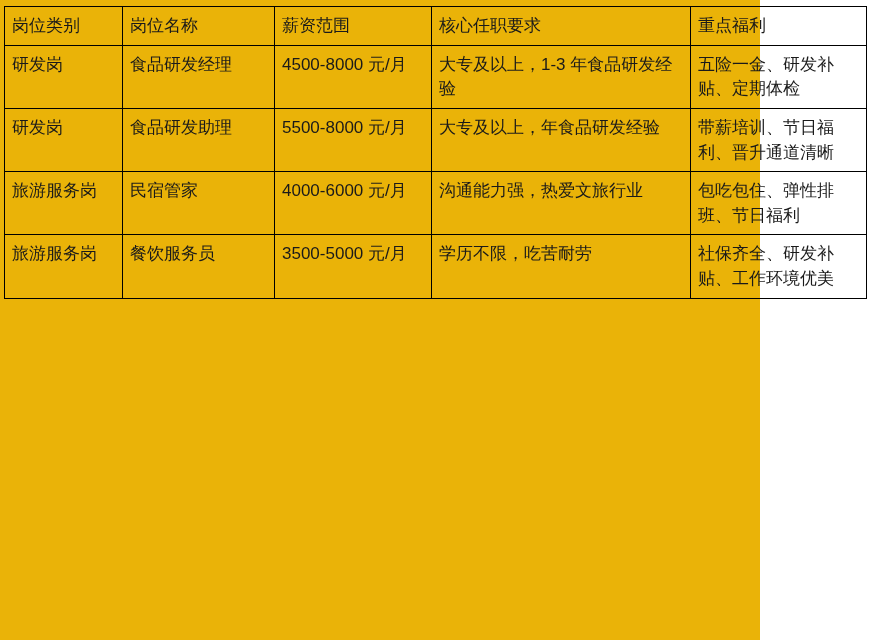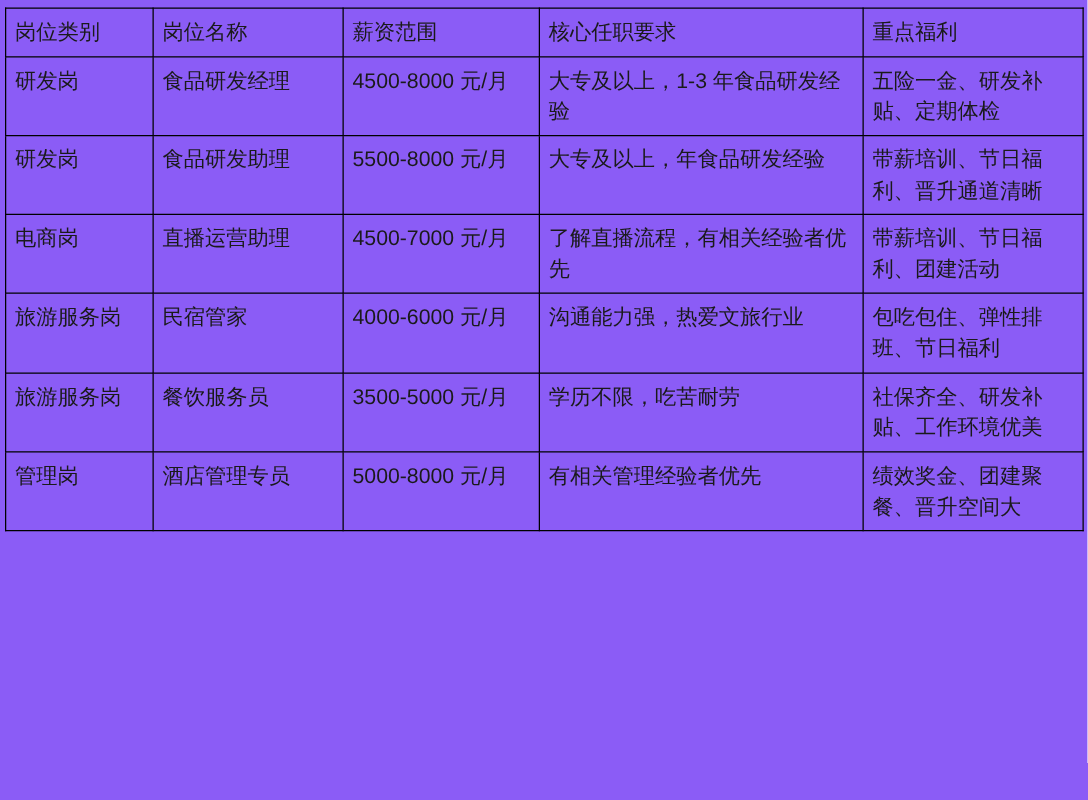--- a/index.html
+++ b/index.html
@@ -8,24 +8,24 @@
     background: #ffffff;
   }
   body {
     width: 870px;
     height: 640px;
     font-family: "Liberation Sans", "DejaVu Sans", sans-serif;
     color: #1a1a1a;
     overflow: hidden;
   }
   .page {
-    width: 870px;
+    width: 760px;
     height: 640px;
     position: relative;
-    background: #8b5cf6;
+    background: #eab308;
     box-sizing: border-box;
     padding: 6px 4px 16px 4px;
   }
   table.job-table {
     border-collapse: collapse;
     table-layout: fixed;
     width: 862px;
     margin: 0;
   }
   table.job-table td, table.job-table th {
@@ -112,37 +112,20 @@
           </td>
         <td>
             <span class="cell-text">大专及以上，年食品研发经验</span>
           </td>
         <td>
             <span class="cell-text">带薪培训、节日福利、晋升通道清晰</span>
           </td>
       </tr>
       <tr>
         <td>
-            <span class="cell-text">电商岗</span>
-          </td>
-        <td>
-            <span class="cell-text">直播运营助理</span>
-          </td>
-        <td>
-            <span class="cell-text">4500-7000 元/月</span>
-          </td>
-        <td>
-            <span class="cell-text">了解直播流程，有相关经验者优先</span>
-          </td>
-        <td>
-            <span class="cell-text">带薪培训、节日福利、团建活动</span>
-          </td>
-      </tr>
-      <tr>
-        <td>
             <span class="cell-text">旅游服务岗</span>
           </td>
         <td>
             <span class="cell-text">民宿管家</span>
           </td>
         <td>
             <span class="cell-text">4000-6000 元/月</span>
           </td>
         <td>
             <span class="cell-text">沟通能力强，热爱文旅行业</span>
@@ -161,32 +144,15 @@
         <td>
             <span class="cell-text">3500-5000 元/月</span>
           </td>
         <td>
             <span class="cell-text">学历不限，吃苦耐劳</span>
           </td>
         <td>
             <span class="cell-text">社保齐全、研发补贴、工作环境优美</span>
           </td>
       </tr>
-      <tr>
-        <td>
-            <span class="cell-text">管理岗</span>
-          </td>
-        <td>
-            <span class="cell-text">酒店管理专员</span>
-          </td>
-        <td>
-            <span class="cell-text">5000-8000 元/月</span>
-          </td>
-        <td>
-            <span class="cell-text">有相关管理经验者优先</span>
-          </td>
-        <td>
-            <span class="cell-text">绩效奖金、团建聚餐、晋升空间大</span>
-          </td>
-      </tr>
     </tbody>
   </table>
 </div>
 
 </body></html>

